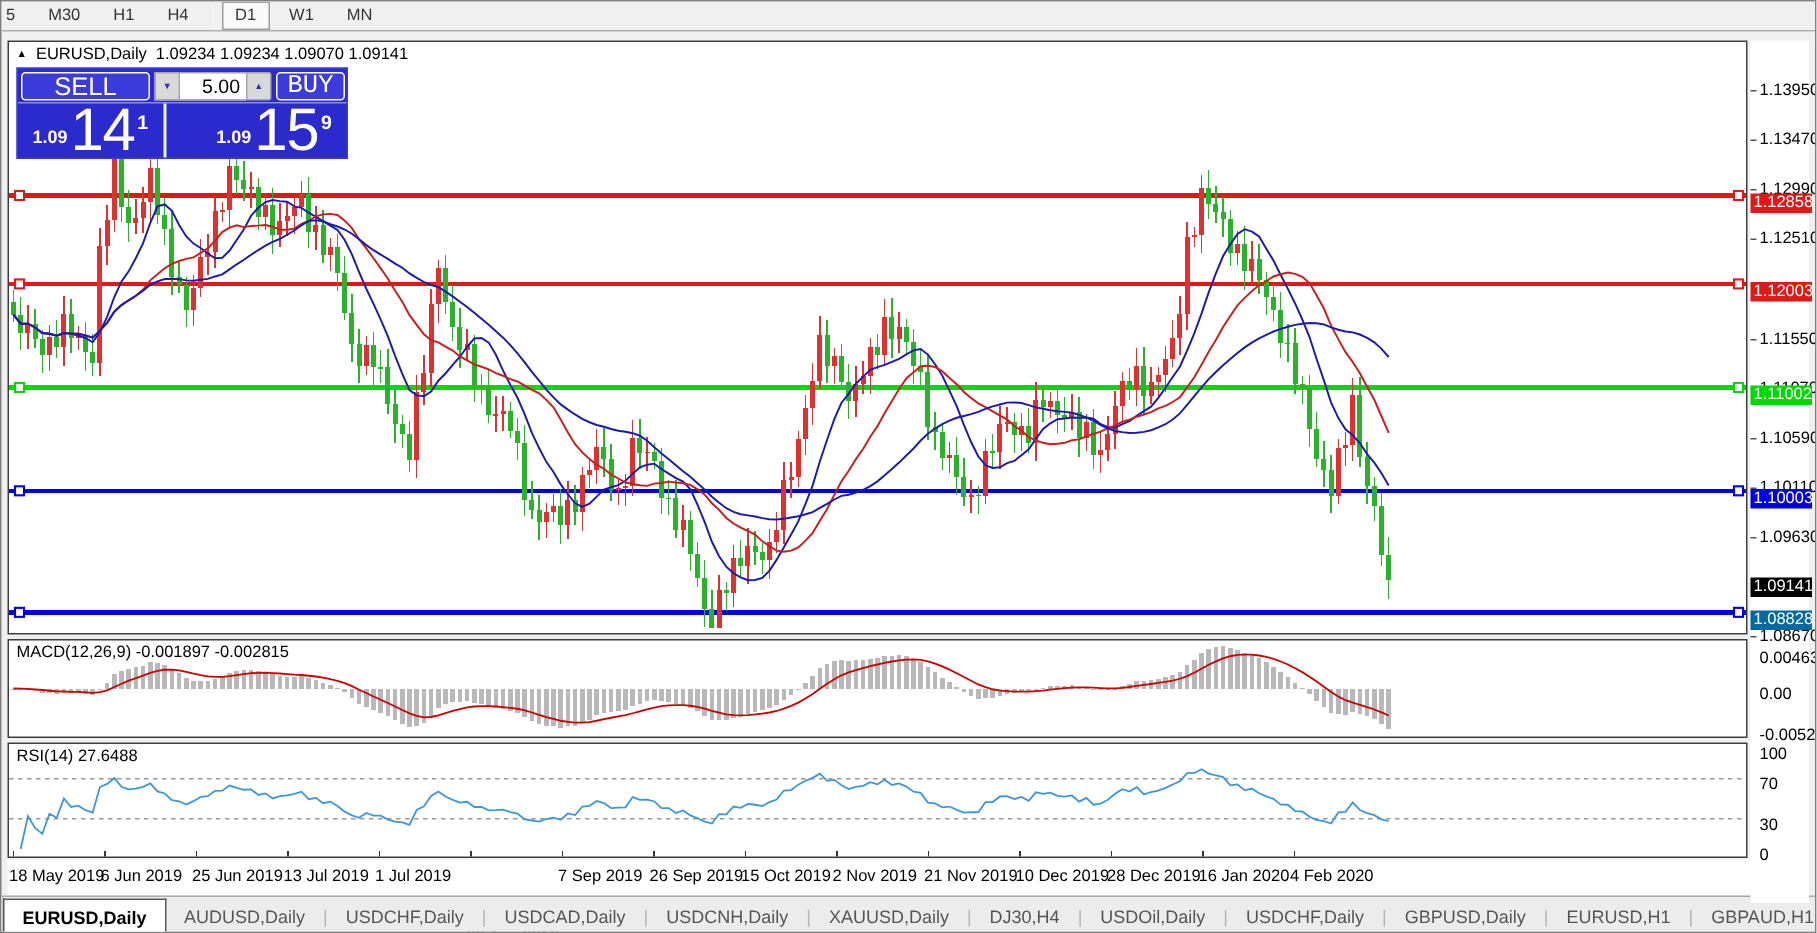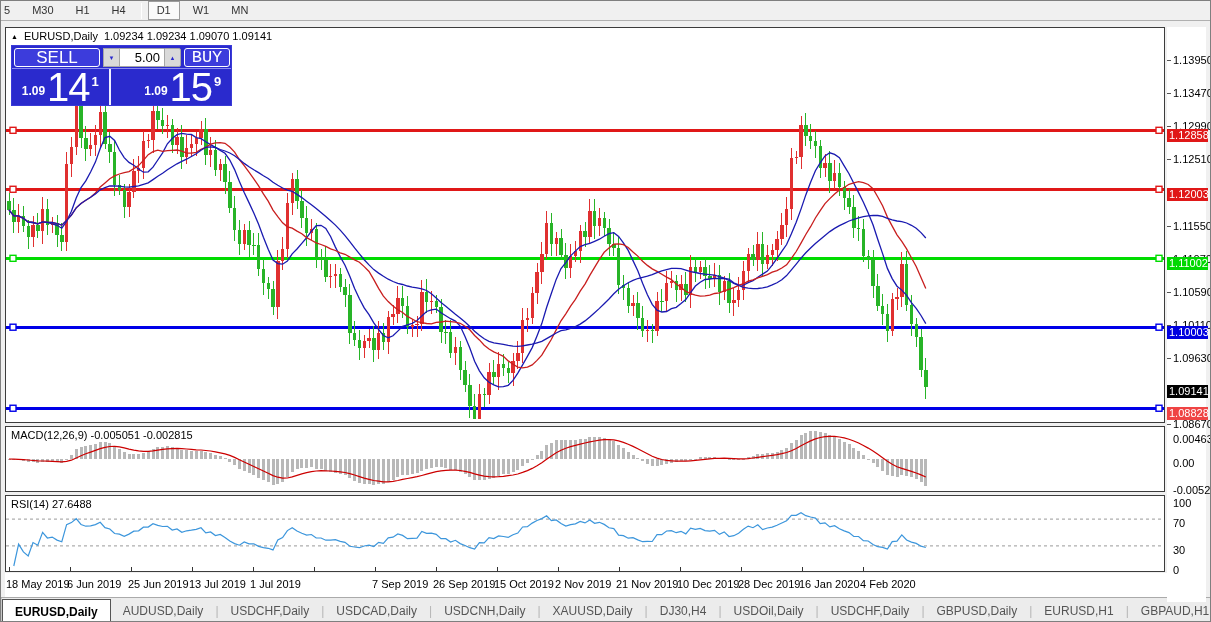--- a/index.html
+++ b/index.html
@@ -557,21 +557,21 @@
         <rect x="913.3" y="309.40773605965023" width="3.4" height="32.47770744532045" fill="#28b428" shape-rendering="crispEdges"></rect>
         <line x1="919.8" y1="330.14813765512696" x2="919.8" y2="371.0166413816071" stroke="#28b428" stroke-width="1" shape-rendering="crispEdges"></line>
         <rect x="918.0999999999999" y="341.8854435049707" width="3.4" height="16.769728908822174" fill="#28b428" shape-rendering="crispEdges"></rect>
         <polyline points="3,181.8 7.8,187.8 12.6,187.8 17.4,190.3 22.2,194.0 27,194.5 31.799999999999997,195.8 36.6,194.0 41.4,194.4 46.199999999999996,195.9 51,197.3 55.8,200.2 60.599999999999994,193.3 65.4,183.3 70.2,170.0 75,159.6 79.8,152.9 84.6,144.0 89.39999999999999,134.1 94.2,120.5 99,109.6 103.8,108.3 108.6,112.5 113.39999999999999,122.0 118.19999999999999,129.6 123,134.4 127.8,137.3 132.6,141.0 137.4,144.2 142.2,143.8 147,139.2 151.79999999999998,132.0 156.6,124.9 161.4,115.8 166.2,110.5 171,106.7 175.79999999999998,105.4 180.6,106.1 185.4,106.5 190.2,109.6 195,110.6 199.79999999999998,113.8 204.6,116.6 209.4,119.4 214.2,122.4 219,125.3 223.79999999999998,132.0 228.6,141.6 233.39999999999998,153.4 238.2,164.5 243,174.6 247.79999999999998,185.1 252.6,196.2 257.4,209.3 262.2,221.2 267,232.1 271.8,235.6 276.59999999999997,236.2 281.4,233.1 286.2,225.8 291,221.0 295.8,215.3 300.59999999999997,209.8 305.4,203.2 310.2,197.7 315,197.3 319.8,200.4 324.59999999999997,208.5 329.4,219.1 334.2,228.6 339,237.2 343.8,248.3 348.59999999999997,260.6 353.4,270.7 358.2,279.9 363,286.7 367.8,294.9 372.59999999999997,301.5 377.4,307.5 382.2,309.9 387,307.8 391.8,303.1 396.59999999999997,298.4 401.4,296.8 406.2,295.4 411,292.5 415.8,287.9 420.59999999999997,283.5 425.4,281.8 430.2,281.1 435,284.8 439.8,287.7 444.59999999999997,290.7 449.4,293.1 454.2,298.1 459,308.5 463.79999999999995,320.1 468.59999999999997,333.2 473.4,342.8 478.2,349.8 483,354.2 487.79999999999995,356.9 492.59999999999997,358.8 497.4,358.7 502.2,357.3 507,352.4 511.79999999999995,345.1 516.6,336.9 521.4,328.4 526.1999999999999,319.6 531,307.9 535.8,295.6 540.6,279.5 545.4,265.2 550.1999999999999,251.4 555,240.5 559.8,234.6 564.6,227.8 569.4,223.1 574.1999999999999,218.6 579,216.7 583.8,215.3 588.6,213.3 593.4,211.2 598.1999999999999,208.2 603,205.6 607.8,204.7 612.6,208.4 617.4,214.8 622.1999999999999,222.4 627,232.6 631.8,242.8 636.6,255.3 641.4,266.7 646.1999999999999,276.3 651,282.2 655.8,284.0 660.6,283.5 665.4,280.7 670.1999999999999,279.3 675,275.5 679.8,271.5 684.6,264.6 689.4,258.0 694.1999999999999,254.2 699,251.5 703.8,251.0 708.6,250.3 713.4,250.5 718.1999999999999,250.3 723,251.1 727.8,254.8 732.6,256.8 737.4,257.2 742.1999999999999,254.7 747,252.7 751.8,249.2 756.6,246.1 761.4,243.1 766.1999999999999,237.2 771,230.5 775.8,223.3 780.6,216.5 785.4,205.8 790.1999999999999,194.3 795,181.1 799.8,166.9 804.6,154.3 809.4,142.7 814.1999999999999,134.9 819,127.9 823.8,124.8 828.6,126.4 833.4,129.7 838.1999999999999,137.8 843,145.7 847.8,155.3 852.6,164.6 857.4,174.3 862.1999999999999,185.0 867,196.7 871.8,211.5 876.6,225.6 881.4,240.4 886.1999999999999,250.6 891,258.2 895.8,262.1 900.6,267.4 905.4,274.7 910.1999999999999,280.4 915,287.5 919.8,295.6 " fill="none" stroke="#1a1ab0" stroke-width="1.3"></polyline>
         <polyline points="3,181.8 7.8,187.8 12.6,187.8 17.4,190.3 22.2,194.0 27,194.5 31.799999999999997,195.8 36.6,194.0 41.4,194.4 46.199999999999996,194.5 51,195.6 55.8,197.1 60.599999999999994,192.4 65.4,187.2 70.2,179.8 75,175.4 79.8,172.2 84.6,169.2 89.39999999999999,165.0 94.2,158.9 99,154.9 103.8,150.8 108.6,147.9 113.39999999999999,146.0 118.19999999999999,144.6 123,143.6 127.8,140.6 132.6,137.6 137.4,132.4 142.2,126.7 147,123.7 151.79999999999998,122.2 156.6,123.4 161.4,122.7 166.2,122.4 171,122.0 175.79999999999998,123.2 180.6,125.2 185.4,125.2 190.2,124.4 195,121.3 199.79999999999998,119.3 204.6,116.2 209.4,114.9 214.2,114.6 219,115.3 223.79999999999998,119.1 228.6,124.1 233.39999999999998,131.5 238.2,137.6 243,144.2 247.79999999999998,150.9 252.6,157.8 257.4,165.9 262.2,173.2 267,182.1 271.8,188.6 276.59999999999997,194.8 281.4,198.8 286.2,200.2 291,203.1 295.8,205.7 300.59999999999997,209.6 305.4,212.2 310.2,214.9 315,216.5 319.8,218.3 324.59999999999997,220.8 329.4,222.5 334.2,224.8 339,226.3 343.8,229.1 348.59999999999997,231.9 353.4,234.2 358.2,238.6 363,243.5 367.8,251.7 372.59999999999997,260.3 377.4,268.1 382.2,273.6 387,278.0 391.8,281.8 396.59999999999997,284.5 401.4,288.4 406.2,291.0 411,293.7 415.8,294.7 420.59999999999997,295.5 425.4,295.9 430.2,294.4 435,294.0 439.8,293.1 444.59999999999997,293.7 449.4,294.2 454.2,295.3 459,298.2 463.79999999999995,301.8 468.59999999999997,307.5 473.4,311.9 478.2,317.3 483,321.0 487.79999999999995,323.8 492.59999999999997,326.0 497.4,328.4 502.2,332.9 507,336.2 511.79999999999995,339.1 516.6,339.8 521.4,339.1 526.1999999999999,336.9 531,332.4 535.8,327.2 540.6,319.1 545.4,311.3 550.1999999999999,301.9 555,292.8 559.8,285.8 564.6,278.1 569.4,271.3 574.1999999999999,263.2 579,256.1 583.8,247.4 588.6,239.3 593.4,231.3 598.1999999999999,224.3 603,220.1 607.8,216.2 612.6,215.8 617.4,216.7 622.1999999999999,219.5 627,224.0 631.8,228.1 636.6,233.3 641.4,237.4 646.1999999999999,240.9 651,243.4 655.8,246.2 660.6,249.1 665.4,251.6 670.1999999999999,256.0 675,259.2 679.8,263.4 684.6,265.6 689.4,267.2 694.1999999999999,268.2 699,267.8 703.8,267.2 708.6,265.5 713.4,264.9 718.1999999999999,262.9 723,261.3 727.8,259.7 732.6,257.4 737.4,255.7 742.1999999999999,253.1 747,251.8 751.8,249.8 756.6,248.3 761.4,246.7 766.1999999999999,244.2 771,242.6 775.8,240.0 780.6,236.8 785.4,230.3 790.1999999999999,223.5 795,215.2 799.8,206.5 804.6,198.7 809.4,190.0 814.1999999999999,182.7 819,175.6 823.8,170.6 828.6,166.1 833.4,162.0 838.1999999999999,159.5 843,156.3 847.8,154.8 852.6,153.7 857.4,154.6 862.1999999999999,156.5 867,160.7 871.8,169.0 876.6,177.7 881.4,189.1 886.1999999999999,198.1 891,206.8 895.8,213.3 900.6,220.9 905.4,229.8 910.1999999999999,238.5 915,249.5 919.8,260.6 " fill="none" stroke="#c81e1e" stroke-width="1.3"></polyline>
         <polyline points="3,181.8 7.8,187.8 12.6,187.8 17.4,190.3 22.2,194.0 27,194.5 31.799999999999997,195.8 36.6,194.0 41.4,194.4 46.199999999999996,194.5 51,195.6 55.8,197.1 60.599999999999994,192.4 65.4,187.2 70.2,179.8 75,175.4 79.8,172.2 84.6,169.2 89.39999999999999,165.9 94.2,161.8 99,159.6 103.8,158.0 108.6,157.9 113.39999999999999,158.1 118.19999999999999,158.9 123,159.1 127.8,158.5 132.6,157.9 137.4,156.3 142.2,154.9 147,151.6 151.79999999999998,148.2 156.6,145.2 161.4,141.8 166.2,138.7 171,135.8 175.79999999999998,133.3 180.6,131.2 185.4,128.5 190.2,125.7 195,122.2 199.79999999999998,119.3 204.6,118.8 209.4,119.5 214.2,121.5 219,123.0 223.79999999999998,125.0 228.6,127.8 233.39999999999998,131.5 238.2,135.4 243,138.8 247.79999999999998,141.8 252.6,144.6 257.4,147.7 262.2,150.5 267,154.3 271.8,157.3 276.59999999999997,160.0 281.4,162.1 286.2,163.3 291,166.4 295.8,169.6 300.59999999999997,173.2 305.4,176.7 310.2,180.5 315,184.5 319.8,188.5 324.59999999999997,192.8 329.4,197.1 334.2,202.1 339,207.6 343.8,213.6 348.59999999999997,219.9 353.4,225.8 358.2,231.7 363,236.9 367.8,241.6 372.59999999999997,245.1 377.4,248.3 382.2,251.2 387,253.5 391.8,255.3 396.59999999999997,256.5 401.4,258.0 406.2,259.2 411,259.8 415.8,260.8 420.59999999999997,262.5 425.4,265.8 430.2,270.1 435,274.4 439.8,278.2 444.59999999999997,282.2 449.4,286.2 454.2,289.9 459,294.1 463.79999999999995,298.4 468.59999999999997,303.2 473.4,307.2 478.2,310.8 483,313.3 487.79999999999995,314.8 492.59999999999997,315.6 497.4,316.3 502.2,317.4 507,318.2 511.79999999999995,318.3 516.6,317.8 521.4,317.0 526.1999999999999,316.2 531,314.8 535.8,313.4 540.6,310.6 545.4,307.9 550.1999999999999,305.0 555,302.6 559.8,301.8 564.6,300.3 569.4,298.6 574.1999999999999,296.1 579,292.9 583.8,288.9 588.6,284.7 593.4,280.4 598.1999999999999,275.7 603,271.0 607.8,265.7 612.6,261.2 617.4,257.7 622.1999999999999,254.7 627,252.4 631.8,250.5 636.6,249.3 641.4,248.1 646.1999999999999,246.6 651,244.6 655.8,242.9 660.6,241.7 665.4,240.4 670.1999999999999,240.3 675,240.7 679.8,242.1 684.6,243.6 689.4,244.5 694.1999999999999,245.5 699,246.2 703.8,246.6 708.6,247.2 713.4,248.6 718.1999999999999,250.2 723,252.5 727.8,255.4 732.6,257.5 737.4,259.3 742.1999999999999,260.1 747,260.7 751.8,260.5 756.6,259.9 761.4,258.8 766.1999999999999,256.9 771,254.8 775.8,251.7 780.6,247.6 785.4,241.9 790.1999999999999,236.1 795,230.2 799.8,224.7 804.6,220.0 809.4,215.5 814.1999999999999,211.4 819,207.4 823.8,203.6 828.6,200.4 833.4,197.6 838.1999999999999,195.3 843,193.0 847.8,191.3 852.6,189.8 857.4,188.6 862.1999999999999,187.8 867,187.3 871.8,187.5 876.6,188.3 881.4,190.3 886.1999999999999,191.8 891,193.0 895.8,193.6 900.6,195.0 905.4,197.3 910.1999999999999,200.2 915,204.6 919.8,210.0 " fill="none" stroke="#1a1ab0" stroke-width="1.3"></polyline>
       </svg>
   </div>
 
   <div class="panel" id="macd-panel">
-    <div class="panel-label">MACD(12,26,9) -0.005051 -0.002815</div>
+    <div class="panel-label">MACD(12,26,9) -0.001897 -0.002815</div>
     <svg id="macd-svg" width="1158" height="64">
         <rect x="1.5" y="32" width="3" height="1" fill="#b8b8b8" shape-rendering="crispEdges"></rect>
         <rect x="6.3" y="32" width="3" height="1" fill="#b8b8b8" shape-rendering="crispEdges"></rect>
         <rect x="11.1" y="32" width="3" height="1" fill="#b8b8b8" shape-rendering="crispEdges"></rect>
         <rect x="15.899999999999999" y="32" width="3" height="1.6748286448826946" fill="#b8b8b8" shape-rendering="crispEdges"></rect>
         <rect x="20.7" y="32" width="3" height="2.899624980096746" fill="#b8b8b8" shape-rendering="crispEdges"></rect>
         <rect x="25.5" y="32" width="3" height="3.1099131482229723" fill="#b8b8b8" shape-rendering="crispEdges"></rect>
         <rect x="30.299999999999997" y="32" width="3" height="3.6335978459873672" fill="#b8b8b8" shape-rendering="crispEdges"></rect>
         <rect x="35.1" y="32" width="3" height="2.6727059293225324" fill="#b8b8b8" shape-rendering="crispEdges"></rect>
         <rect x="39.9" y="32" width="3" height="2.855592742379258" fill="#b8b8b8" shape-rendering="crispEdges"></rect>
@@ -805,21 +805,21 @@
       <div class="pa-label" style="top: 291.828px;">1.10110</div>
       <div class="pa-tick" style="top: 330.931px;"></div>
       <div class="pa-label" style="top: 324.931px;">1.09630</div>
       <div class="pa-tick" style="top: 397.138px;"></div>
       <div class="pa-label" style="top: 391.138px;">1.08670</div>
       <div class="pa-box" style="top: 101.81px; background: rgb(224, 24, 24); color: rgb(255, 255, 255);">1.12858</div>
       <div class="pa-box" style="top: 160.776px; background: rgb(224, 24, 24); color: rgb(255, 255, 255);">1.12003</div>
       <div class="pa-box" style="top: 229.81px; background: rgb(0, 216, 0); color: rgb(255, 255, 255);">1.11002</div>
       <div class="pa-box" style="top: 298.707px; background: rgb(0, 0, 224); color: rgb(255, 255, 255);">1.10003</div>
       <div class="pa-box" style="top: 358.155px; background: rgb(0, 0, 0); color: rgb(255, 255, 255);">1.09141</div>
-      <div class="pa-box" style="top: 379.741px; background: #ef4444; color: rgb(255, 255, 255);">1.08828</div>
+      <div class="pa-box" style="top: 379.741px; background: #0369a1; color: rgb(255, 255, 255);">1.08828</div>
       <div class="pa-label" style="top: 405.998px;">0.00463</div>
       <div class="pa-label" style="top: 430px;">0.00</div>
       <div class="pa-label" style="top: 457.47px;">-0.005299</div>
       <div class="pa-label" style="top: 470px;">100</div>
       <div class="pa-label" style="top: 490.1px; text-align: right;">70</div>
       <div class="pa-label" style="top: 516.9px;">30</div>
       <div class="pa-label" style="top: 537px;">0</div>
     </div>
 
   <div class="date-axis" id="date-axis">

